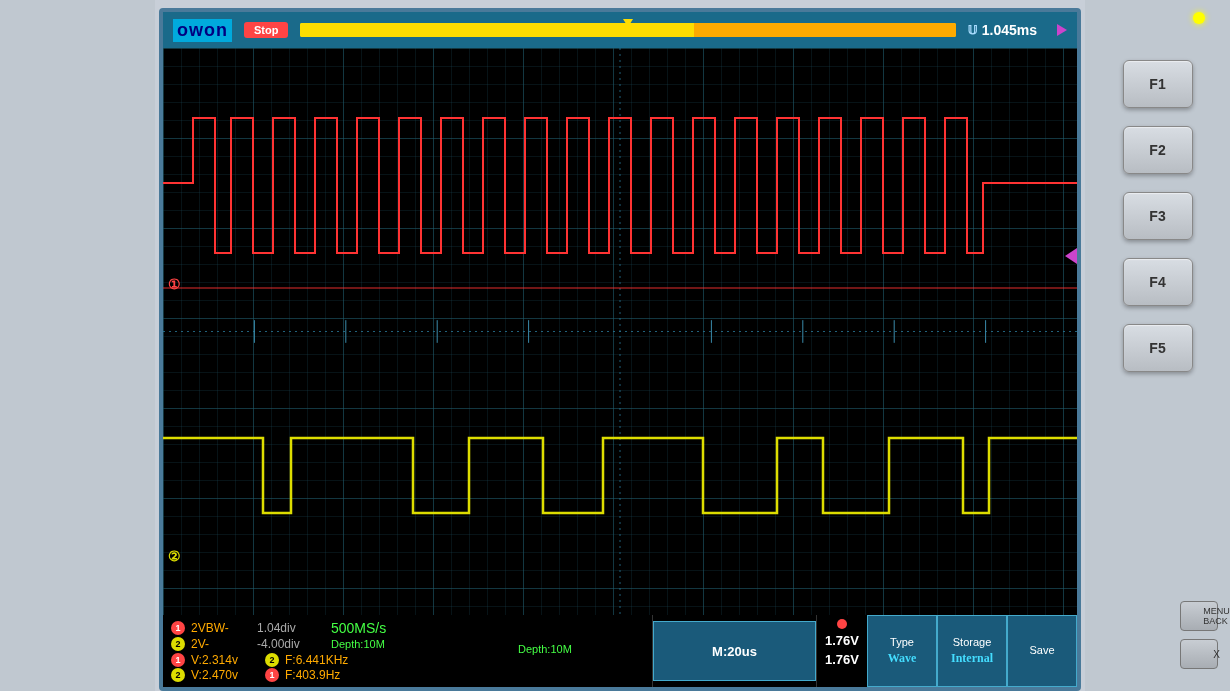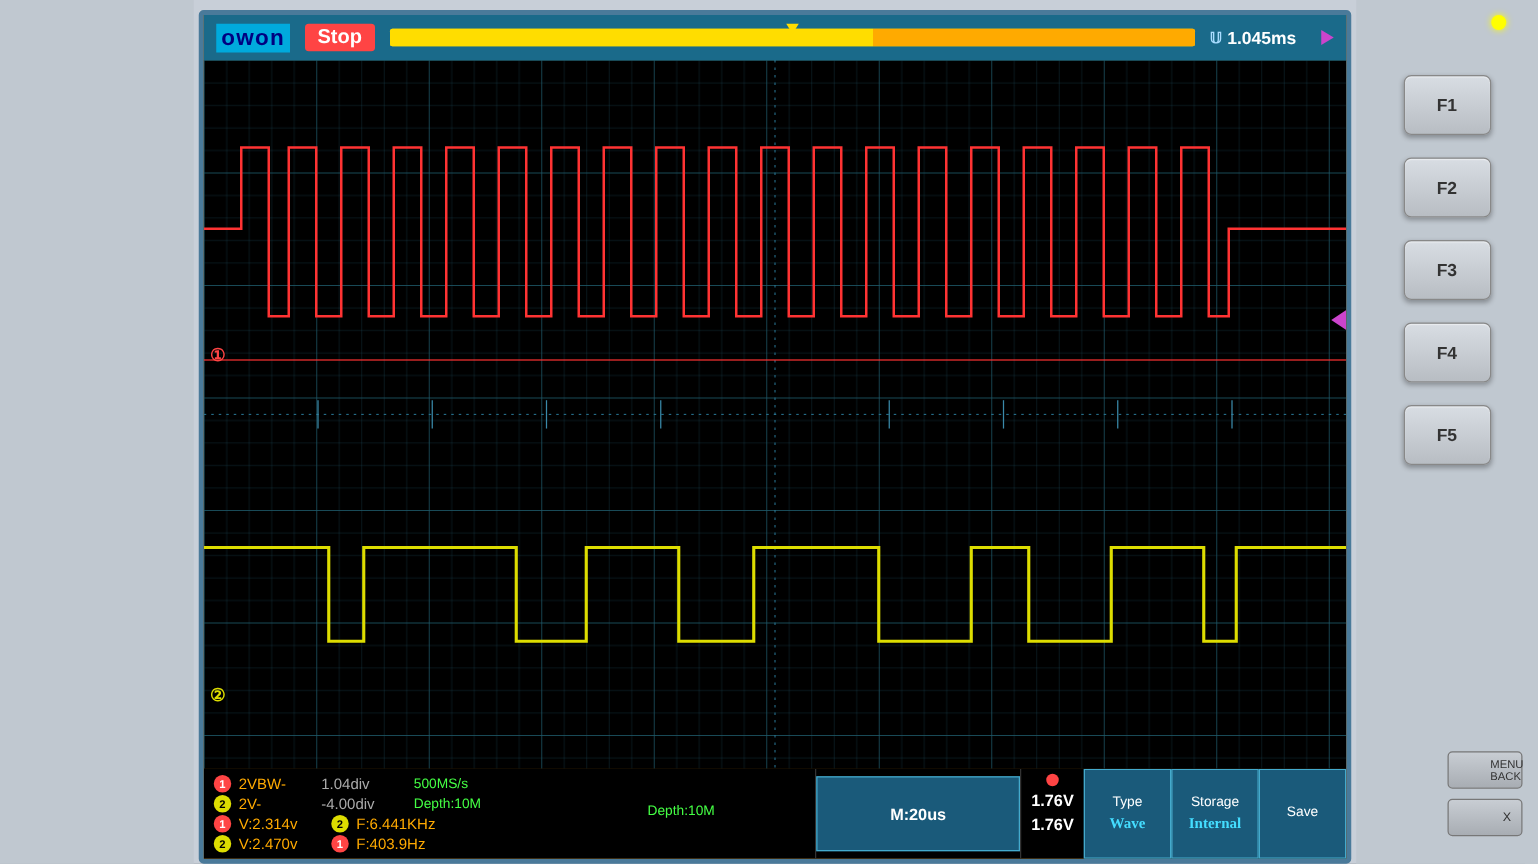--- a/index.html
+++ b/index.html
@@ -83,21 +83,21 @@
       font-weight: bold;
       font-size: 18px;
       letter-spacing: 1px;
       background: #00aadd;
       padding: 1px 4px;
     }
 
     .stop-btn {
       background: #ff4444;
       color: white;
-      font-size: 16px;
+      font-size: 11px;
       padding: 2px 10px;
       border-radius: 3px;
       font-weight: bold;
     }
 
     .trigger-bar {
       flex: 1;
       height: 14px;
       background: #ffdd00;
       border-radius: 2px;
@@ -316,21 +316,21 @@
       border-radius: 50%;
       background: #ffff00;
       box-shadow: 0 0 6px #ffff00;
       position: absolute;
       top: 12px;
       right: 25px;
     }
 
     
     .small-btn {
-      width: 60px;
+      width: 38px;
       height: 30px;
       background: linear-gradient(180deg, #c8cdd3 0%, #a8adb3 100%);
       border: 1px solid #777;
       border-radius: 4px;
       display: flex;
       align-items: center;
       justify-content: center;
       font-size: 10px;
       color: #333;
       cursor: pointer;
@@ -533,21 +533,21 @@
 
       </div>
 
       <div class="status-bar">
 
         <div class="status-left">
           <div class="status-row">
             <div class="ch-indicator ch1-ind">1</div>
             <span class="status-val">2VBW-</span>
             <span class="status-label">1.04div</span>
-            <span class="status-green" style="color:#44ff44; margin-left:8px; font-size:11px;">500MS/s</span>
+            <span class="status-green" style="color:#44ff44; margin-left:8px; font-size:14px;">500MS/s</span>
           </div>
           <div class="status-row">
             <div class="ch-indicator ch2-ind">2</div>
             <span class="status-val">2V-</span>
             <span class="status-label">-4.00div</span>
             <span class="status-green" style="color:#44ff44; margin-left:8px; font-size:11px;">Depth:10M</span>
           </div>
           <div class="status-row">
             <div class="ch-indicator ch1-ind">1</div>
             <span class="status-val">V:2.314v</span>

